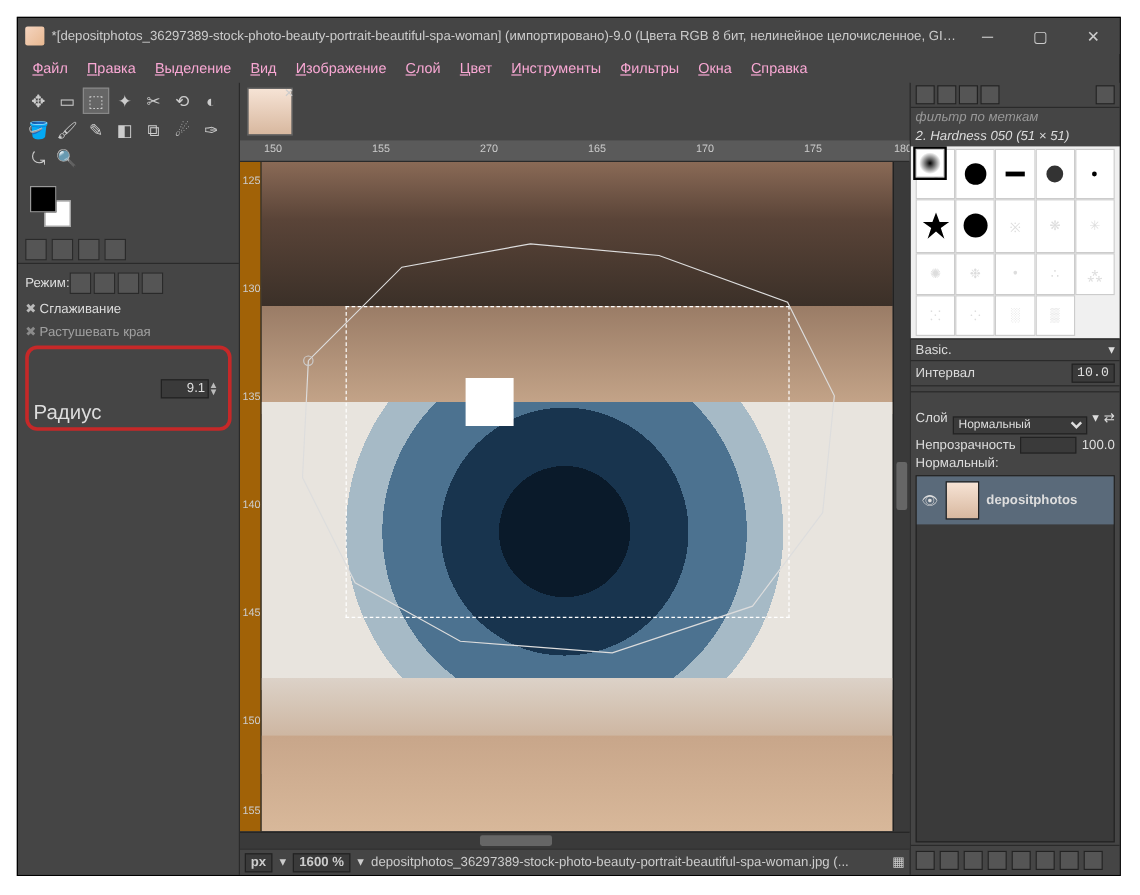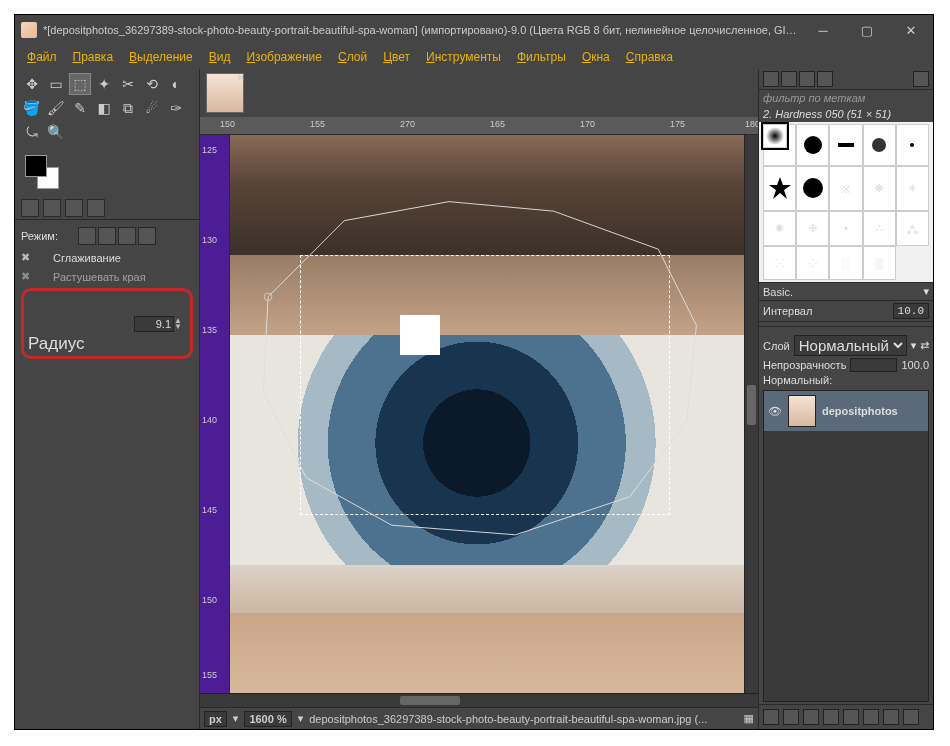--- a/index.html
+++ b/index.html
@@ -3,52 +3,52 @@
 <meta charset="utf-8">
 <style>
 * { box-sizing: border-box; margin: 0; padding: 0; font-family: "Segoe UI", Tahoma, sans-serif; }
 body { background: #fff; width: 950px; height: 746px; overflow: hidden; position: relative; }
 .window { position: absolute; left: 14px; top: 14px; width: 920px; height: 716px; background: #454545; border: 1px solid #000; }
 .titlebar { height: 30px; background: #454545; display: flex; align-items: center; padding: 0 0 0 6px; color: #ccc; font-size: 11px; }
 .titlebar .icon { width: 16px; height: 16px; margin-right: 6px; background: linear-gradient(135deg,#f5d5c0,#e8b890); border-radius: 2px; }
 .titlebar .title { flex: 1; white-space: nowrap; overflow: hidden; text-overflow: ellipsis; }
 .titlebar .winbtns { display: flex; }
 .titlebar .winbtn { width: 44px; height: 30px; display: flex; align-items: center; justify-content: center; color: #ccc; font-size: 13px; }
-.menubar { height: 24px; display: flex; align-items: center; padding: 0 6px; font-size: 12px; color: #eab308; gap: 4px; }
+.menubar { height: 24px; display: flex; align-items: center; padding: 0 6px; font-size: 12px; color: #f9a8d4; gap: 4px; }
 .menubar span { padding: 2px 6px; text-decoration: underline; text-decoration-color: transparent; }
 .menubar span::first-letter { text-decoration: underline; }
 .workarea { display: flex; height: calc(100% - 54px); }
 .left-panel { width: 185px; background: #454545; border-right: 1px solid #2a2a2a; display: flex; flex-direction: column; }
 .toolbox { padding: 4px 6px; display: grid; grid-template-columns: repeat(7, 22px); gap: 2px; }
 .tool { width: 22px; height: 22px; display: flex; align-items: center; justify-content: center; color: #ccc; font-size: 14px; }
 .tool.active { background: #666; border: 1px solid #888; }
 .fgbg { padding: 8px 10px; }
 .fgbg-sw { position: relative; width: 34px; height: 34px; }
 .fgbg-sw .fg { position: absolute; top: 0; left: 0; width: 22px; height: 22px; background: #000; border: 1px solid #999; }
 .fgbg-sw .bg { position: absolute; bottom: 0; right: 0; width: 22px; height: 22px; background: #fff; border: 1px solid #999; }
 .tabstrip { display: flex; gap: 4px; padding: 2px 6px; border-bottom: 1px solid #2a2a2a; }
 .tabstrip .tabi { width: 18px; height: 18px; background: #555; border: 1px solid #2a2a2a; }
 .tool-opts { padding: 4px 6px; font-size: 11px; color: #ddd; }
 .tool-opts-hdr { font-weight: bold; padding: 2px 0 4px; border-bottom: 1px solid #333; }
-.opt-row { display: flex; align-items: center; gap: 20px; padding: 3px 0; }
+.opt-row { display: flex; align-items: center; gap: 0; padding: 3px 0; }
 .opt-row .x { width: 12px; color: #bbb; }
 .mode-btns { display: flex; gap: 2px; }
 .mode-btns .mb { width: 18px; height: 18px; background: #555; border: 1px solid #2a2a2a; }
 .radius-row { display: flex; align-items: center; border: 3px solid #c62828; border-radius: 10px; padding: 2px 4px; margin-top: 2px; }
 .radius-row .lbl { flex: 1; font-size: 17px; margin-top: 41px; }
 .radius-row .val { width: 40px; text-align: right; background: #3a3a3a; border: 1px solid #222; color: #ddd; font-size: 11px; padding: 1px 2px; }
 .radius-row .spin { width: 12px; font-size: 8px; color: #bbb; display: flex; flex-direction: column; line-height: 6px; }
 .center { flex: 1; display: flex; flex-direction: column; background: #454545; }
 .img-tabs { height: 48px; display: flex; align-items: flex-start; padding: 4px 6px; gap: 4px; }
 .img-tab { width: 38px; height: 40px; border: 1px solid #666; background: linear-gradient(180deg,#f6e3d5,#d8b89f); position: relative; }
 .img-tab .x { position: absolute; top: -2px; right: -2px; font-size: 10px; color: #ccc; }
 .ruler-h { height: 18px; background: #5a5a5a; border-bottom: 1px solid #2a2a2a; position: relative; font-size: 9px; color: #ccc; overflow: hidden; }
 .ruler-h span { position: absolute; top: 2px; }
 .canvas-row { flex: 1; display: flex; overflow: hidden; }
-.ruler-v { width: 30px; background: #4c1d95; border-right: 1px solid #2a2a2a; position: relative; font-size: 9px; color: #ccc; }
+.ruler-v { width: 18px; background: #a16207; border-right: 1px solid #2a2a2a; position: relative; font-size: 9px; color: #ccc; }
 .ruler-v span { position: absolute; left: 2px; transform: rotate(0); }
 .canvas { flex: 1; position: relative; overflow: hidden; background: #3a3a3a; }
 .eye { position: absolute; inset: 0; }
 .pix { position: absolute; }
 .sel { position: absolute; border: 1px dashed #fff; }
 .poly { position: absolute; inset: 0; }
 .scroll-v { width: 14px; background: #3a3a3a; border-left: 1px solid #222; position: relative; }
 .scroll-v .thumb { position: absolute; left: 2px; right: 2px; top: 250px; height: 40px; background: #666; border-radius: 2px; }
 .statusbar { height: 22px; background: #454545; border-top: 1px solid #2a2a2a; display: flex; align-items: center; font-size: 11px; color: #ccc; padding: 0 4px; gap: 6px; }
 .statusbar .field { background: #3a3a3a; border: 1px solid #222; padding: 1px 4px; font-weight: bold; }
@@ -60,21 +60,21 @@
 .rp-brush { padding: 2px 4px; font-style: italic; }
 .brush-grid { display: grid; grid-template-columns: repeat(5, 1fr); gap: 0; padding: 2px 4px; background: #f0f0f0; height: 160px; overflow: hidden; }
 .bcell { border: 1px solid #ccc; display: flex; align-items: center; justify-content: center; background: #fff; }
 .bcell.sel { outline: 2px solid #000; }
 .rp-row { display: flex; align-items: center; padding: 2px 4px; gap: 4px; border-top: 1px solid #2a2a2a; }
 .rp-row .lbl { flex: 1; }
 .rp-row .val { background: #3a3a3a; border: 1px solid #222; padding: 1px 4px; font-family: Liberation Mono, monospace; }
 .layers-tabs { display: flex; gap: 2px; padding: 2px 4px; border-top: 1px solid #2a2a2a; }
 .layer-ctl { padding: 2px 4px; }
 .layer-modes { display: flex; gap: 4px; align-items: center; padding: 2px 0; }
-.layer-modes select { flex: 1; background: #3a3a3a; color: #ddd; border: 1px solid #222; font-size: 15px; }
+.layer-modes select { flex: 1; background: #3a3a3a; color: #ddd; border: 1px solid #222; font-size: 10px; margin-top: 12px; }
 .opac { display: flex; align-items: center; gap: 4px; }
 .opac .bar { flex: 1; height: 14px; background: #3a3a3a; border: 1px solid #222; }
 .layers-list { flex: 1; background: #3a3a3a; margin: 2px 4px; border: 1px solid #222; }
 .layer-item { display: flex; align-items: center; gap: 6px; padding: 4px; background: #5a6a7a; }
 .layer-item .thumb { width: 28px; height: 32px; background: linear-gradient(180deg,#f6e3d5,#d8b89f); border: 1px solid #222; }
 .layer-item .name { font-weight: bold; }
 .rp-bottom { display: flex; gap: 4px; padding: 4px; border-top: 1px solid #2a2a2a; }
 .rp-bottom .b { width: 16px; height: 16px; background: #555; border: 1px solid #222; }
 .scroll-h { height: 14px; background: #3a3a3a; border-top: 1px solid #222; position: relative; }
 .scroll-h .thumb { position: absolute; top: 2px; bottom: 2px; left: 200px; width: 60px; background: #666; border-radius: 2px; }

